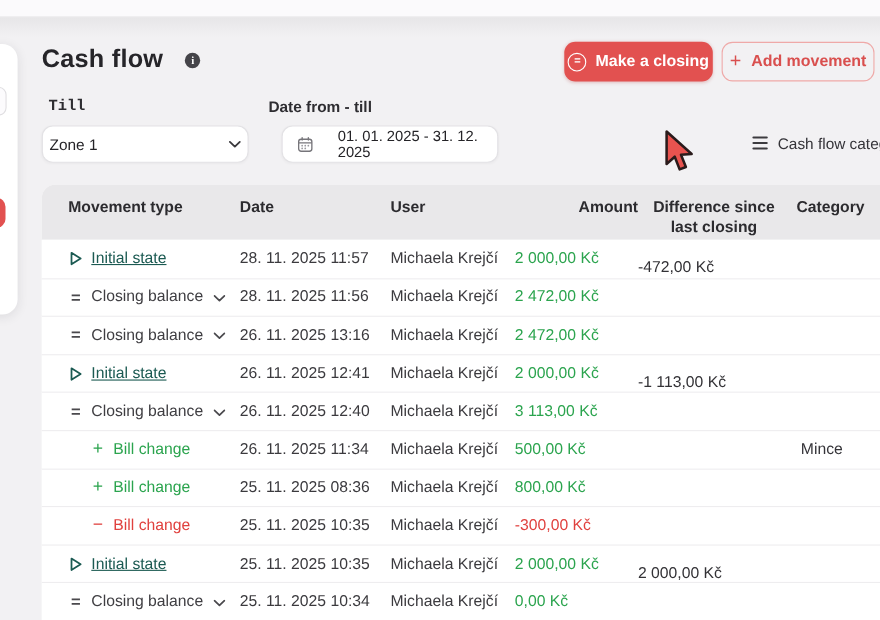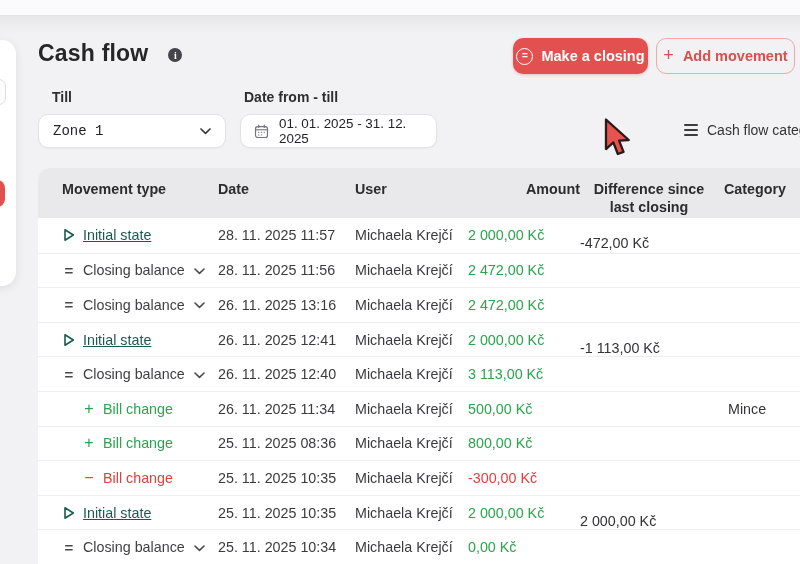--- a/index.html
+++ b/index.html
@@ -28,26 +28,26 @@
   .btn{position:absolute;top:38px;height:36px;border-radius:10px;display:flex;align-items:center;justify-content:center;
     font-size:14.5px;font-weight:700;cursor:pointer;box-sizing:border-box;}
   .btn-primary{left:513px;width:135px;background:#e25150;color:#ffffff;box-shadow:0 1px 3px rgba(180,50,50,.25);}
   .btn-primary .circ-eq{width:17px;height:17px;border:1.6px solid #fff;border-radius:50%;display:inline-flex;align-items:center;justify-content:center;
     font-size:10px;font-weight:700;margin-right:8px;box-sizing:border-box;padding-bottom:1px;}
   .btn-outline{left:656px;width:139px;background:transparent;border:1px solid #efa9a8;color:#d94f4e;}
   .btn-outline .plus{font-size:18px;font-weight:400;margin-right:9px;margin-top:-2px;}
 
   
   .flabel{position:absolute;top:89px;font-size:14px;font-weight:700;color:#2e2d31;}
-  .lbl-till{left:52px;}
+  .lbl-till{left:44px;font-family:Liberation Mono, monospace;}
   .lbl-date{left:244px;}
   .field{position:absolute;top:114px;height:34px;background:#ffffff;border:1px solid #e3e2e5;border-radius:10px;
     box-sizing:border-box;display:flex;align-items:center;font-size:14px;color:#242327;box-shadow:0 1px 2px rgba(50,50,55,.04);cursor:pointer;}
-  .field-zone{left:38px;width:188px;padding:0 14px;justify-content:space-between;font-family:Liberation Mono, monospace;}
-  .field-date{left:240px;width:197px;padding:0 13px;font-size:13.4px;}
+  .field-zone{left:38px;width:188px;padding:0 6px;justify-content:space-between;}
+  .field-date{left:256px;width:197px;padding:0 13px;font-size:13.4px;gap:12px;}
   .field-date .cal{margin-right:10px;display:inline-flex;}
 
   .cat-link{position:absolute;left:684px;top:122px;display:flex;align-items:center;gap:9px;white-space:nowrap;
     font-size:14px;color:#343338;cursor:pointer;}
   .list-icon{display:inline-flex;flex-direction:column;gap:3px;}
   .list-icon i{display:block;width:14px;height:1.8px;background:#3c3b3f;border-radius:1px;}
 
   
   .table{position:absolute;left:38px;top:168px;width:800px;background:#ffffff;border-radius:12px 0 0 0;}
   .thead{display:grid;grid-template-columns:180px 137px 107px 118px 138px 120px;height:50px;background:#e9e8ea;

